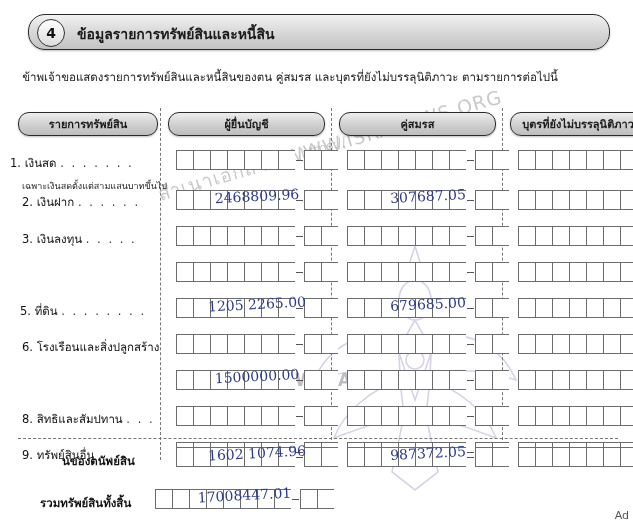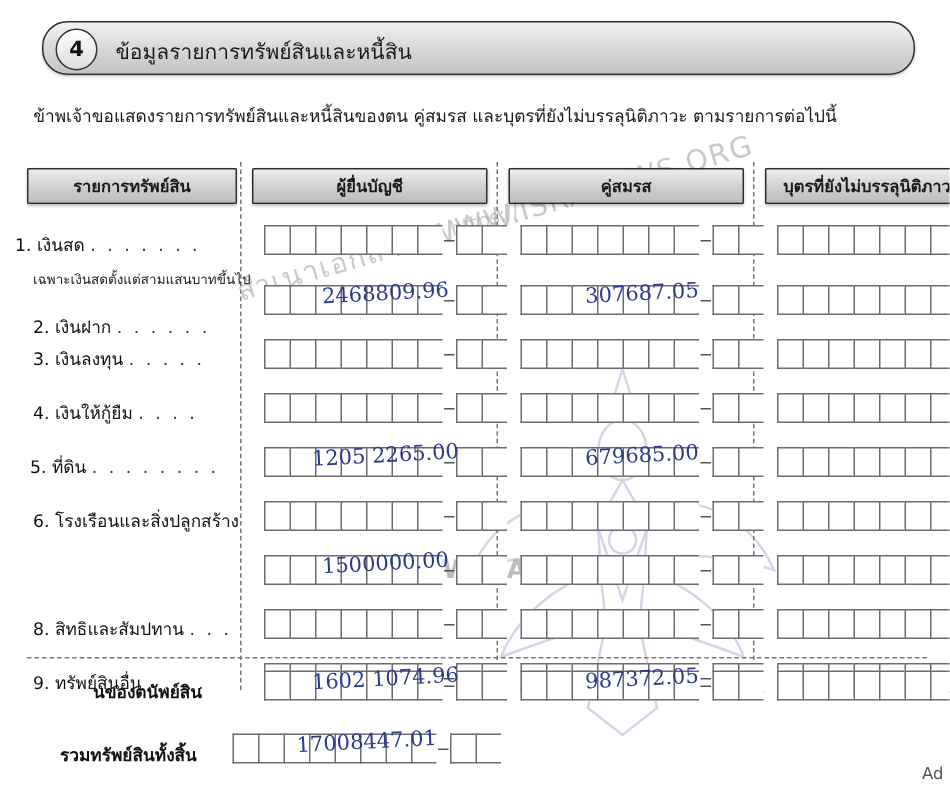--- a/index.html
+++ b/index.html
@@ -18,21 +18,21 @@
     background:linear-gradient(180deg,#f2f2f2 0%,#d9d9d9 48%,#c3c3c3 100%);
     box-shadow:0 1px 2px rgba(0,0,0,.25);
   }
   .header .circle{
     position:absolute;left:8px;top:4px;width:26px;height:26px;border-radius:50%;
     border:1px solid #333;background:linear-gradient(180deg,#ffffff,#dcdcdc);
     display:flex;align-items:center;justify-content:center;
     font-size:14px;font-weight:bold;color:#111;
   }
   .header .htitle{
-    position:absolute;left:48px;top:8px;font-size:14px;font-weight:normal;color:#1a1a1a;
+    position:absolute;left:48px;top:8px;font-size:14px;font-weight:bold;color:#1a1a1a;
   }
   .intro{
     position:absolute;left:0;top:68px;width:580px;text-align:center;
     font-size:11.5px;color:#1a1a1a;
   }
   
   .wm{position:absolute;pointer-events:none;user-select:none;}
   .wm1{
     left:150px;top:130px;width:360px;text-align:center;
     font-size:19px;color:rgba(120,120,120,.40);
@@ -49,21 +49,21 @@
   }
   .garuda{
     position:absolute;left:300px;top:240px;width:230px;height:260px;
     opacity:.30;
   }
   
   .tablewrap{position:absolute;left:0;top:108px;width:633px;height:400px;}
   .vline{position:absolute;top:0;width:0;border-left:1px dashed #777;height:352px;}
   .hline{position:absolute;left:18px;width:600px;border-top:1px dashed #777;height:0;}
   .pill{
-    position:absolute;height:22px;border-radius:1px;
+    position:absolute;height:22px;border-radius:11px;
     border:1px solid #2b2b2b;
     background:linear-gradient(180deg,#ededed 0%,#cfcfcf 55%,#bdbdbd 100%);
     box-shadow:0 1px 2px rgba(0,0,0,.25);
     display:flex;align-items:center;justify-content:center;
     font-size:11px;font-weight:bold;color:#1a1a1a;
     overflow:hidden;white-space:nowrap;
   }
   .rowlabel{
     position:absolute;font-size:11.5px;color:#111;white-space:nowrap;
   }
@@ -169,21 +169,21 @@
       <div class="cell"></div>
       <div class="cell"></div>
       <div class="cell"></div>
       <div class="cell"></div>
       <div class="cell"></div>
       <div class="cell"></div>
     <span class="hand"></span>
   </div>
 
   <div class="sublabel" style="left:22px;top:71px;">เฉพาะเงินสดตั้งแต่สามแสนบาทขึ้นไป</div>
-  <div class="rowlabel" style="left:22px;top:85px;margin-top:16px;">
+  <div class="rowlabel" style="left:22px;top:85px;">
     <span>2.</span>
     <span>เงินฝาก</span>
     <span class="dots">. . . . . .</span>
   </div>
   <div class="boxes" style="left:176px;top:82px;">
     <div class="cell"></div>
       <div class="cell"></div>
       <div class="cell"></div>
       <div class="cell"></div>
       <div class="cell"></div>
@@ -253,25 +253,20 @@
     <div class="cell"></div>
       <div class="cell"></div>
       <div class="cell"></div>
       <div class="cell"></div>
       <div class="cell"></div>
       <div class="cell"></div>
       <div class="cell"></div>
     <span class="hand"></span>
   </div>
 
-  <div class="rowlabel" style="left:22px;top:158px;">
-    <span>4.</span>
-    <span>เงินให้กู้ยืม</span>
-    <span class="dots">. . . .</span>
-  </div>
   <div class="boxes" style="left:176px;top:154px;">
     <div class="cell"></div>
       <div class="cell"></div>
       <div class="cell"></div>
       <div class="cell"></div>
       <div class="cell"></div>
       <div class="cell"></div>
       <div class="cell"></div>
       <div class="sep"></div>
       <div class="cell"></div>

